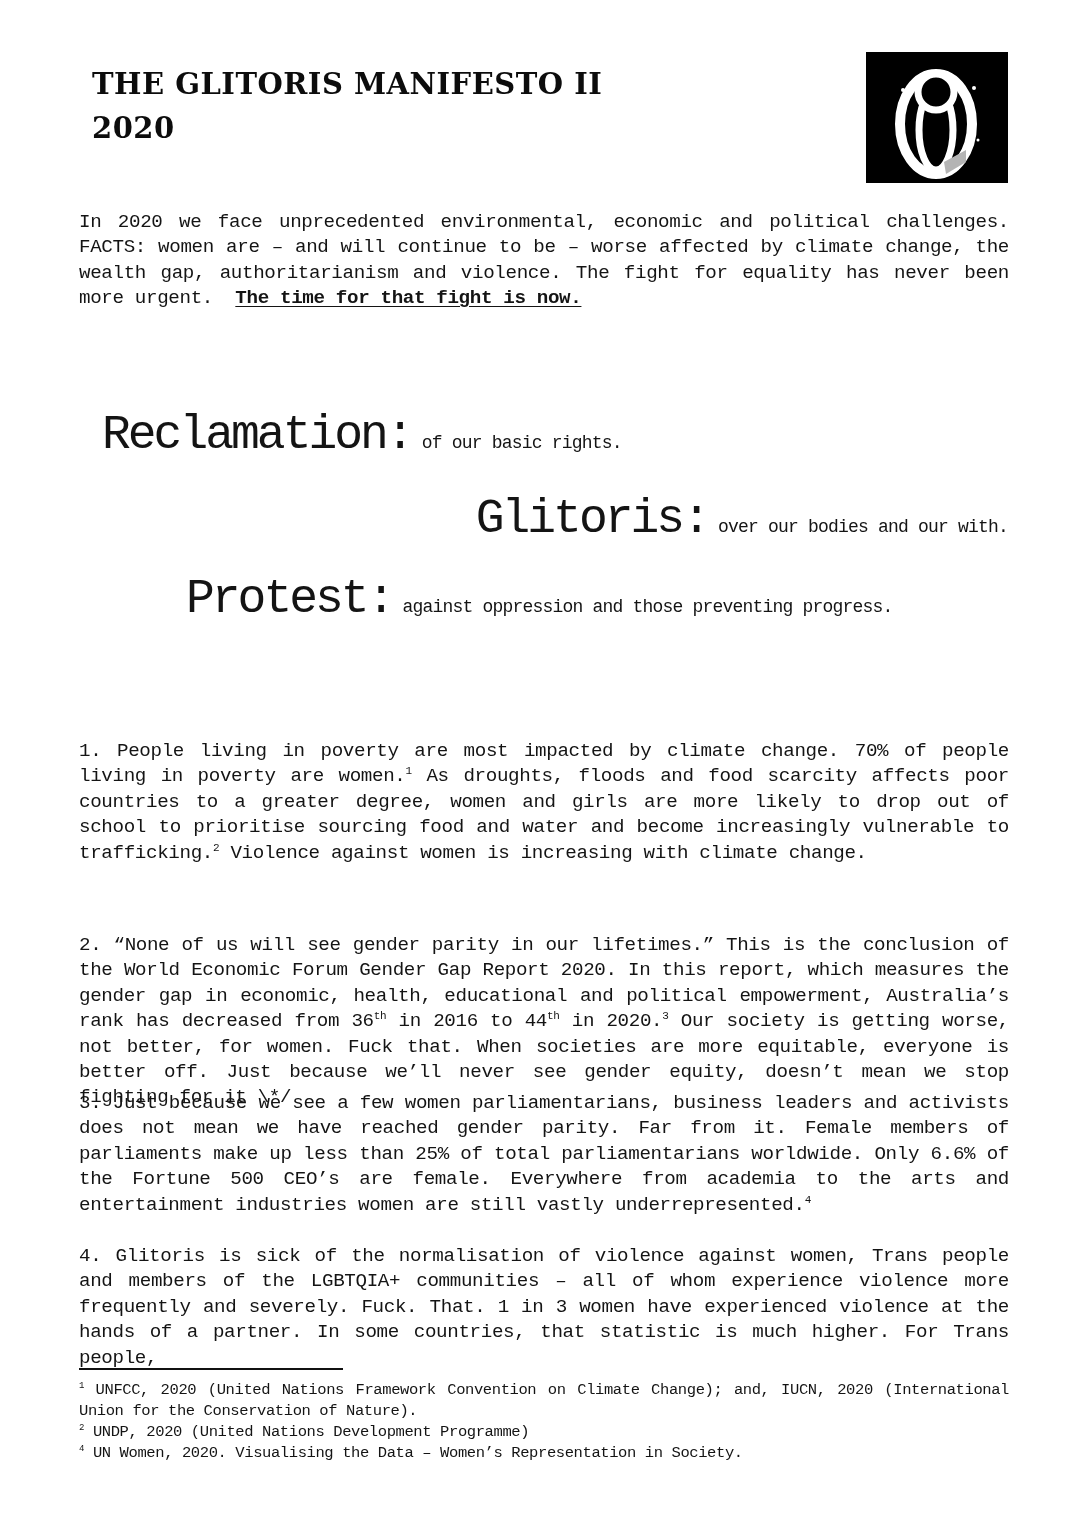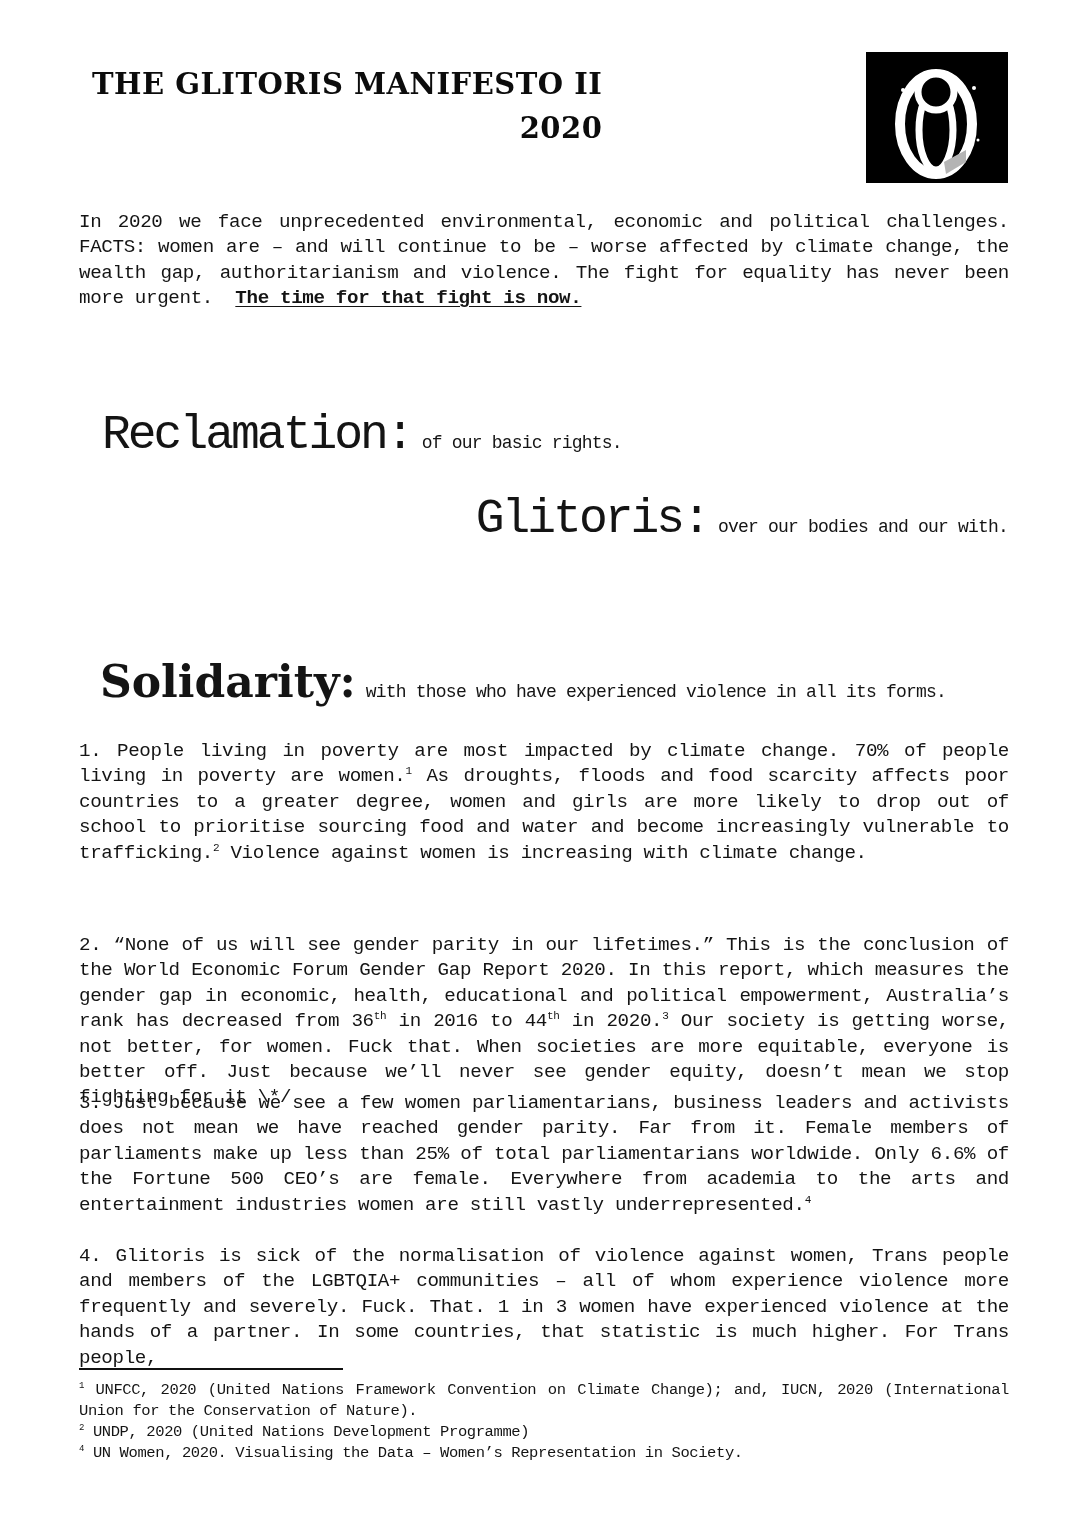--- a/index.html
+++ b/index.html
@@ -3,21 +3,21 @@
 <meta charset="utf-8">
 <style>
   html, body { margin: 0; padding: 0; background: #ffffff; }
   body { width: 1086px; height: 1536px; position: relative; overflow: hidden; color: #141414;
          font-family: "DejaVu Serif", "Liberation Serif", serif; }
   .page { position: absolute; left: 0; top: 0; width: 1086px; height: 1536px; }
 
   .title { position: absolute; left: 92px; top: 62px; margin: 0;
            font-family: "DejaVu Serif", serif; font-weight: 900; font-size: 29px; line-height: 44px;
            letter-spacing: 0.5px; color: #0c0c0c; }
-  .title span { display: block; text-align: right; }
+  .title span { display: block; }
 
   .logo { position: absolute; left: 866px; top: 52px; width: 142px; height: 131px; background: #000; }
 
   .body-text { position: absolute; left: 79px; width: 930px;
                font-family: "Liberation Mono", "DejaVu Sans Mono", monospace;
                font-size: 19.2px; line-height: 25.4px; text-align: justify; letter-spacing: -0.35px; margin: 0; }
   .intro { top: 210px; }
   .intro .emph { font-weight: bold; text-decoration: underline; text-underline-offset: 3px; }
 
   .stands { position: absolute; right: 78px; top: 340px; font-size: 34px; line-height: 46px;
@@ -72,22 +72,22 @@
 
   <p class="body-text intro"><span>In 2020 we face unprecedented environmental, economic and political challenges. FACTS: women are – and will continue to be – worse affected by climate change, the wealth gap, authoritarianism and violence. The fight for equality has never been more urgent.</span>&nbsp; <span class="emph">The time for that fight is now.</span></p>
 
 
   <div class="value v1">
     <span class="word">Reclamation:</span><span class="desc">of our basic rights.</span>
   </div>
   <div class="value v2">
     <span class="word">Glitoris:</span><span class="desc">over our bodies and our with.</span>
   </div>
-  <div class="value v4">
-    <span class="word">Solidarity:</span><span class="desc">with those who have experienced violence in all its forms.</span>
+  <div class="value v3">
+    <span class="word">Protest:</span><span class="desc">against oppression and those preventing progress.</span>
   </div>
 
   <p class="body-text p1"><span>1. People living in poverty are most impacted by climate change. 70% of people living in poverty are women.</span><sup>1</sup><span> As droughts, floods and food scarcity affects poor countries to a greater degree, women and girls are more likely to drop out of school to prioritise sourcing food and water and become increasingly vulnerable to trafficking.</span><sup>2</sup><span> Violence against women is increasing with climate change.</span></p>
 
   <p class="body-text p2"><span>2. “None of us will see gender parity in our lifetimes.” This is the conclusion of the World Economic Forum Gender Gap Report 2020. In this report, which measures the gender gap in economic, health, educational and political empowerment, Australia’s rank has decreased from 36</span><sup>th</sup><span> in 2016 to 44</span><sup>th</sup><span> in 2020.</span><sup>3</sup><span> Our society is getting worse, not better, for women. Fuck that. When societies are more equitable, everyone is better off. Just because we’ll never see gender equity, doesn’t mean we stop fighting for it \*/</span></p>
 
   <p class="body-text p3"><span>3. Just because we see a few women parliamentarians, business leaders and activists does not mean we have reached gender parity. Far from it.  Female members of parliaments make up less than 25% of total parliamentarians worldwide. Only 6.6% of the Fortune 500 CEO’s are female. Everywhere from academia to the arts and entertainment industries women are still vastly underrepresented.</span><sup>4</sup></p>
 
   <p class="body-text p4"><span>4. Glitoris is sick of the normalisation of violence against women, Trans people and members of the LGBTQIA+ communities – all of whom experience violence more frequently and severely. Fuck. That. 1 in 3 women have experienced violence at the hands of a partner. In some countries, that statistic is much higher. For Trans people,</span></p>
 

